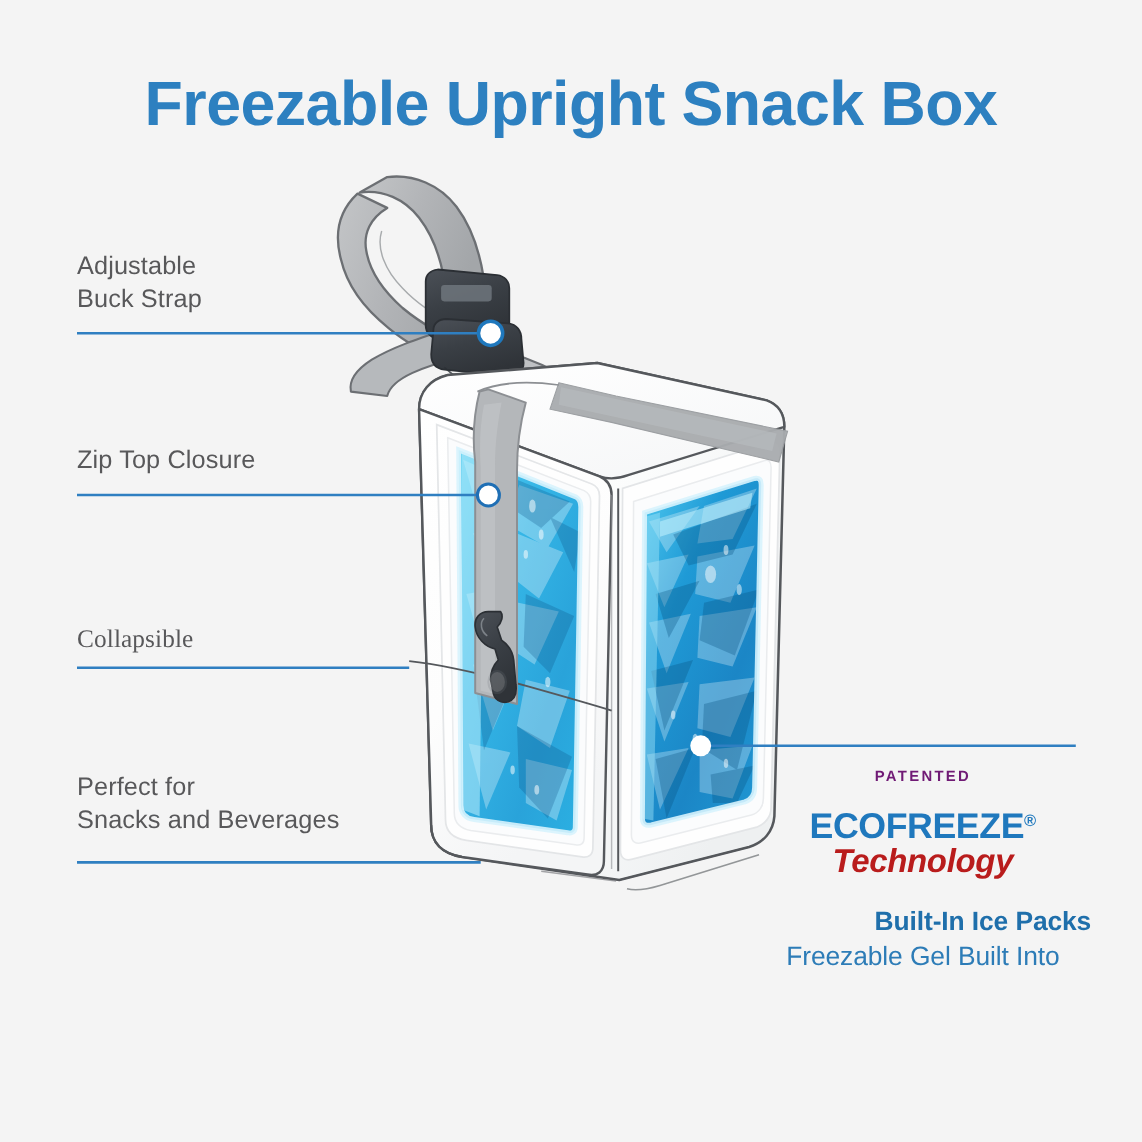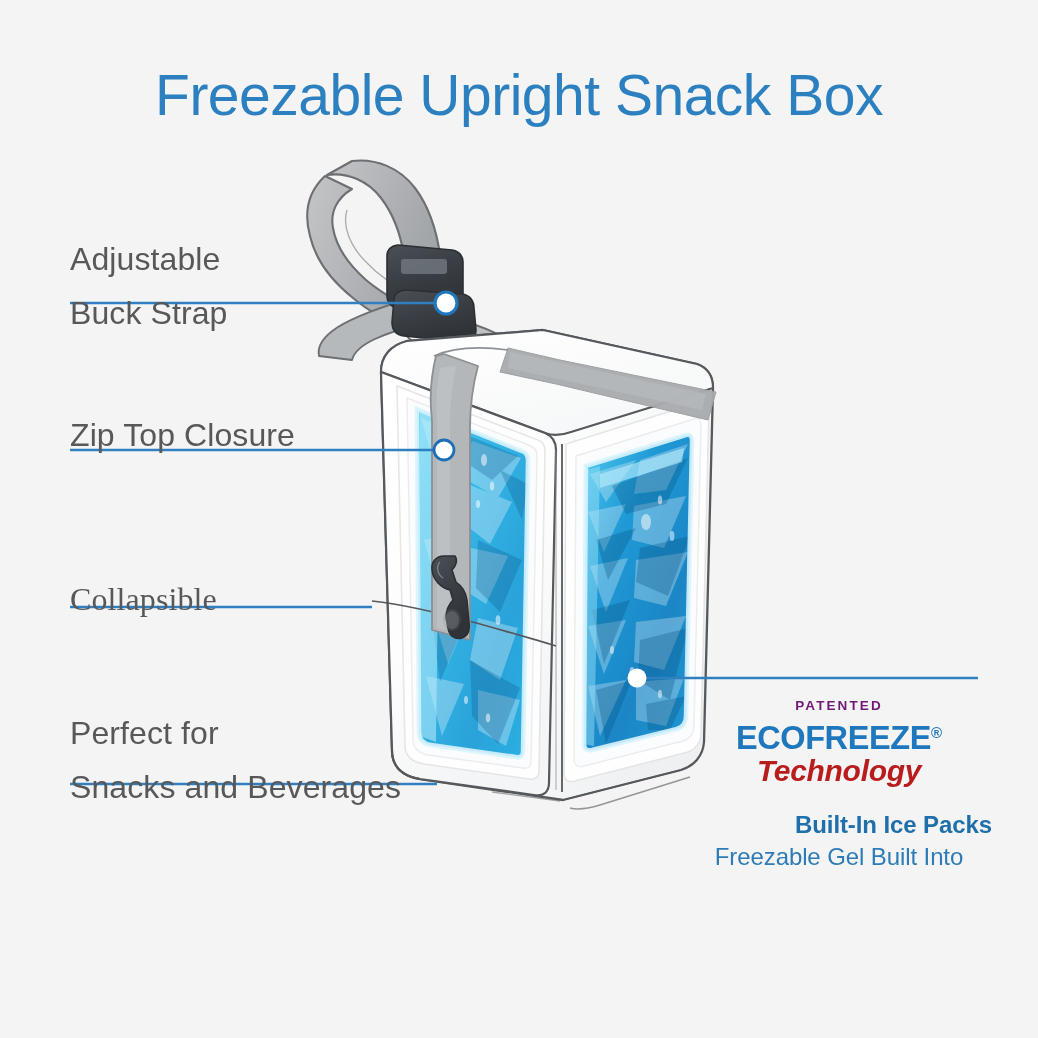--- a/index.html
+++ b/index.html
@@ -22,40 +22,39 @@
   }
 
   
   #page-title {
     position: absolute;
     top: 64px;
     left: 0;
     width: 1038px;
     text-align: center;
     font-size: 57px;
-    font-weight: 400;
+    font-weight: 700;
     letter-spacing: -0.5px;
     color: #2d80c0;
     line-height: 1.1;
     white-space: nowrap;
   }
 
   
   .callout {
     position: absolute;
     left: 70px;
   }
   .callout-label {
-    font-size: 32px;
+    font-size: 23px;
     font-weight: 400;
     color: #58585a;
     line-height: 1.32;
     letter-spacing: 0.1px;
     white-space: nowrap;
-    margin-top: 12px;
   }
 
   #callout-strap   { top: 226px; }
   #callout-zip     { top: 402px; }
   #callout-collap  { top: 566px; font-family: Liberation Serif, serif; }
   #callout-perfect { top: 700px; }
 
   
   #eco-block {
     position: absolute;
@@ -65,21 +64,21 @@
     text-align: center;
   }
   #patented-kicker {
     font-size: 13.5px;
     font-weight: 700;
     letter-spacing: 2.1px;
     color: #701a75;
     line-height: 1.2;
   }
   #ecofreeze-wordmark {
-    margin-top: 8px;
+    margin-top: 21px;
     font-size: 32.5px;
     font-weight: 700;
     letter-spacing: -0.4px;
     color: #1f78bd;
     line-height: 1.02;
     white-space: nowrap;
   }
   #ecofreeze-wordmark .reg {
     font-size: 15px;
     vertical-align: 11px;

